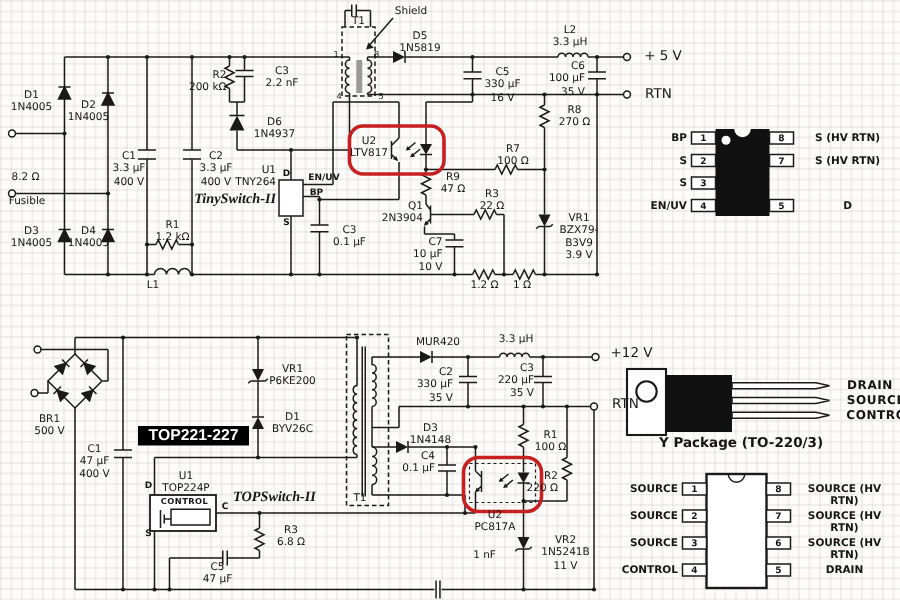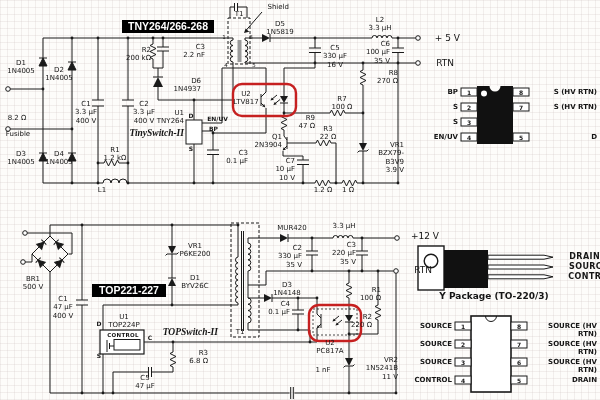--- a/index.html
+++ b/index.html
@@ -7,21 +7,21 @@
     position:relative;width:600px;height:400px;overflow:hidden;
     background-color:#fdfcfa;
     background-image:linear-gradient(rgba(210,200,200,.28) 1px,transparent 1px),
                      linear-gradient(90deg,rgba(210,200,200,.28) 1px,transparent 1px);
     background-size:7px 7px;
     font-family:"DejaVu Sans",sans-serif;
   }
   #stage svg{position:absolute;left:0;top:0;}
   .lb{position:absolute;font:7px "DejaVu Sans",sans-serif;line-height:1.18;color:#151515;
       white-space:pre-line;text-align:center;}
-  .lb.l{text-align:right}.lb.r{text-align:right}
+  .lb.l{text-align:center}.lb.r{text-align:right}
   .lb.big{font-size:9px;font-weight:normal}
   .lb.pin{font-size:6px;font-weight:bold}
   .lb.tiny{font-size:5.5px}
   .lb.ctl{font-size:5.5px;font-weight:bold;letter-spacing:.3px}
   .lb.fam{font:bold italic 9.5px "Liberation Serif",serif}
   .lb.dipn{font-size:6px;font-weight:bold}
   .lb.dipl{font-size:7px;font-weight:bold}
   .lb.lead{font-size:8px;font-weight:bold;letter-spacing:.4px}
   .lb.cap{font-size:9px;font-weight:bold}
   .titlebox{position:absolute;background:#000;color:#fff;font:bold 10.5px "Liberation Sans",sans-serif;
@@ -271,21 +271,20 @@
         <rect x="455" y="340" width="16" height="8" fill="#fff"></rect>
     <rect x="455" y="358" width="16" height="8" fill="#fff"></rect>
         <rect x="455" y="376" width="16" height="8" fill="#fff"></rect>
     <rect x="511" y="322" width="16" height="8" fill="#fff"></rect>
         <rect x="511" y="340" width="16" height="8" fill="#fff"></rect>
     <rect x="511" y="358" width="16" height="8" fill="#fff"></rect>
         <rect x="511" y="376" width="16" height="8" fill="#fff"></rect>
   </g>
 </svg>
 
-<div class="titlebox" style="left:122px;top:20px;width:92px">TNY264/266-268</div>
 <div class="titlebox" style="left:92px;top:284px;width:74px">TOP221-227</div>
 
 <div class="lb" style="left:228px;top:10px;width:22px">T1</div>
 <div class="lb l" style="left:259px;top:3px;width:30px">Shield</div>
 <div class="lb" style="left:262px;top:20px;width:36px">D5
 1N5819</div>
 <div class="lb r" style="left:111px;top:46px;width:40px">R2
 200 kΩ</div>
 <div class="lb l" style="left:171px;top:43px;width:34px">C3
 2.2 nF</div>

